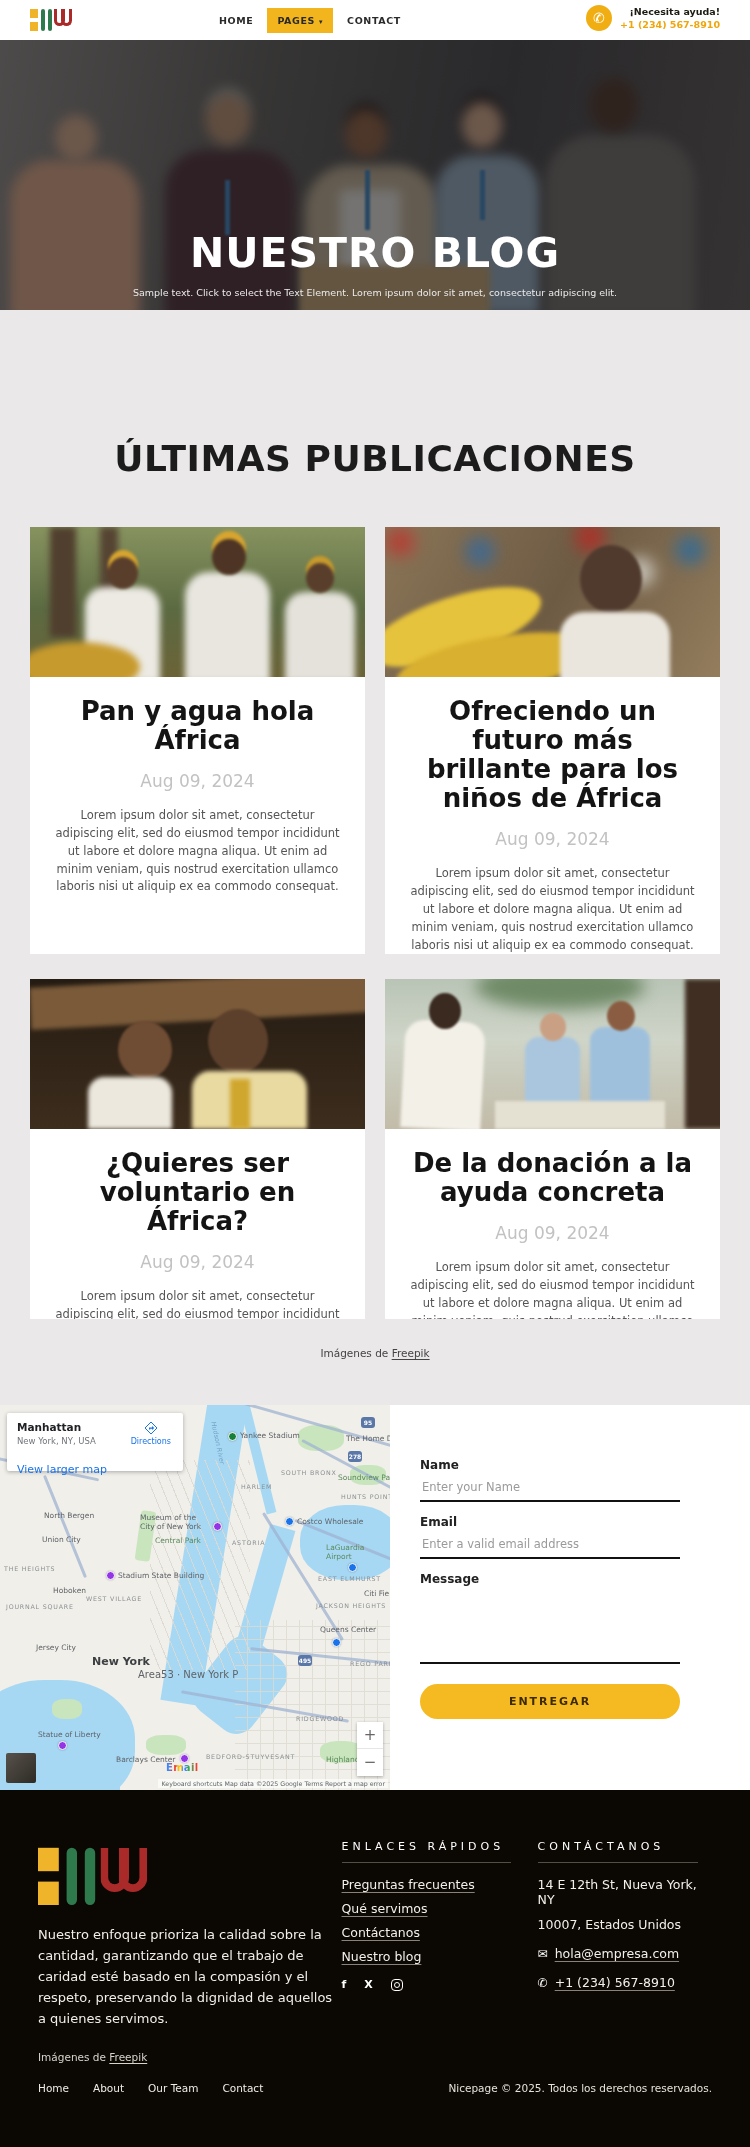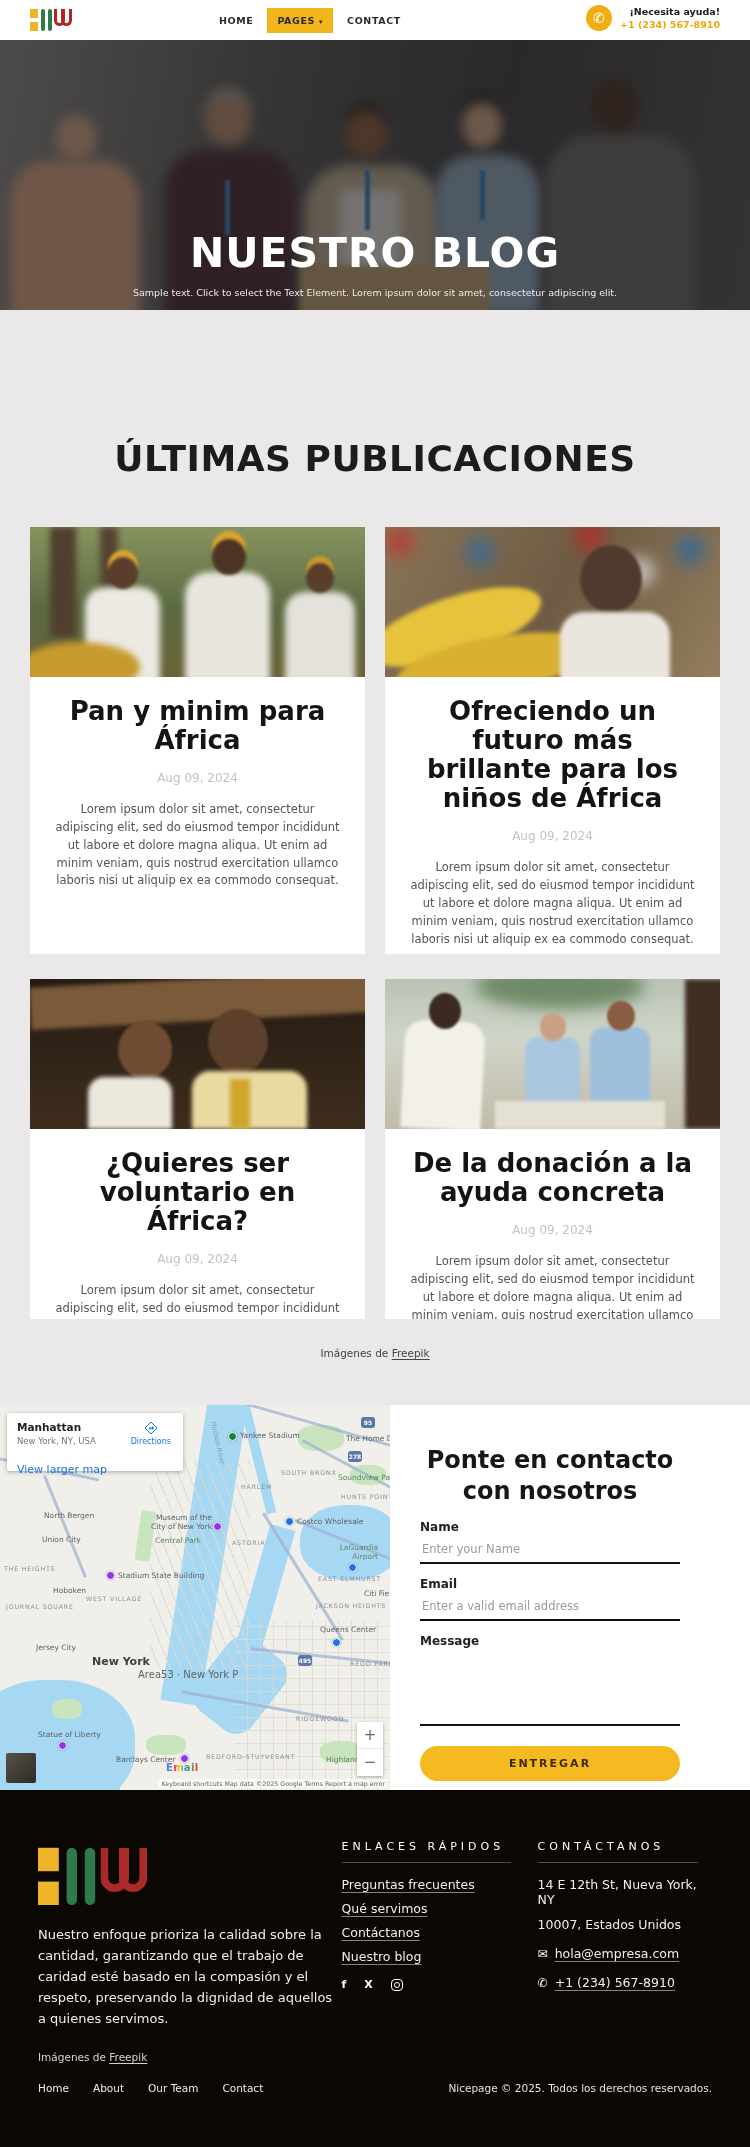--- a/index.html
+++ b/index.html
@@ -83,21 +83,21 @@
   .ci4 .mn{left:18px;top:42px;width:80px;height:108px;background:#f3f0e8;border-radius:20px 20px 0 0;transform:rotate(3deg);filter:blur(1.5px)}
   .ci4 .mh{left:44px;top:14px;width:32px;height:36px;background:#3a2a20;border-radius:50%;filter:blur(1px)}
   .ci4 .v1{left:140px;top:58px;width:55px;height:70px;background:#a9c6de;border-radius:14px 14px 0 0;filter:blur(1.5px)}
   .ci4 .v2{left:205px;top:48px;width:60px;height:80px;background:#9fc0dc;border-radius:14px 14px 0 0;filter:blur(1.5px)}
   .ci4 .vh1{left:155px;top:34px;width:26px;height:28px;background:#c9a084;border-radius:50%;filter:blur(1px)}
   .ci4 .vh2{left:222px;top:22px;width:28px;height:30px;background:#8a5d42;border-radius:50%;filter:blur(1px)}
   .ci4 .dk{left:300px;top:0;width:40px;height:150px;background:#402e22;filter:blur(2px)}
   .ci4 .tb{left:110px;top:122px;width:170px;height:28px;background:#e4e0d2;filter:blur(1.5px)}
   .cbody{padding:20px 24px 0;text-align:center}
   .ctitle{font-size:26px;line-height:1.12;font-weight:800;color:#141414;cursor:pointer}
-  .cdate{font-size:12px;color:#c2c2c2;margin-top:16px}
+  .cdate{font-size:17px;color:#c2c2c2;margin-top:16px}
   .ctext{font-size:11.5px;line-height:1.55;color:#555;margin-top:16px}
   .credit{margin-top:28px;text-align:center;font-size:10.5px;color:#444}
   .credit a{color:#444;text-decoration:underline;text-underline-offset:2px;cursor:pointer}
   
   .mc{height:385px;display:flex;background:#fff}
   .map{position:relative;width:390px;height:385px;background:#f1efe9;overflow:hidden;flex:none;cursor:grab}
   .map i{position:absolute}
   .wtr{background:#a6d8f4}
   .hud{left:186px;top:-30px;width:40px;height:330px;transform:rotate(9deg)}
   .har{left:252px;top:-10px;width:10px;height:120px;transform:rotate(-14deg)}
@@ -121,21 +121,21 @@
   .r5l{left:10px;top:120px;width:110px;transform:rotate(68deg)}
   .r6l{left:-10px;top:62px;width:110px;transform:rotate(12deg)}
   .r7l{left:180px;top:300px;width:170px;transform:rotate(10deg)}
   .r8l{left:228px;top:170px;width:150px;transform:rotate(58deg)}
   .gridm{left:235px;top:215px;width:160px;height:175px;background:repeating-linear-gradient(90deg,transparent 0 12px,#dedbd2 12px 13px),repeating-linear-gradient(0deg,transparent 0 12px,#dedbd2 12px 13px);opacity:.8}
   .gridn{left:150px;top:55px;width:100px;height:210px;background:repeating-linear-gradient(68deg,transparent 0 9px,#dcd9d2 9px 10px);transform:rotate(0deg);opacity:.9}
   .ml{position:absolute;font-size:7.5px;color:#5f6368;white-space:nowrap}
   .ml.u{font-size:6.3px;letter-spacing:.8px;color:#8a8f94}
   .ml.b{font-size:11px;font-weight:bold;color:#3c4043}
   .ml.g{color:#5b8a5b}
-  .ml.c2{white-space:normal;width:72px;text-align:right;line-height:1.25}
+  .ml.c2{white-space:normal;width:72px;text-align:left;line-height:1.25}
   .ml.riv{color:#74a4c4;font-style:italic;transform:rotate(78deg);font-size:6.5px}
   .poi{position:absolute;width:9px;height:9px;border-radius:50%;border:1.5px solid #fff;box-shadow:0 0 2px rgba(0,0,0,.3)}
   .pg{background:#188038}.pp{background:#9334e6}.pb{background:#1a73e8}
   .shield{position:absolute;width:14px;height:11px;background:#5b77a8;color:#fff;font-size:6px;font-weight:bold;text-align:center;line-height:11px;border-radius:3px}
   .icard{position:absolute;left:7px;top:8px;width:176px;height:58px;background:#fff;box-shadow:0 1px 4px rgba(0,0,0,.3);border-radius:2px;padding:8px 10px;z-index:5}
   .icard .t{font-size:10.5px;font-weight:bold;color:#202124}
   .icard .s{font-size:8.5px;color:#70757a;margin-top:3px}
   .icard .v{font-size:11px;color:#1a73e8;margin-top:17px;cursor:pointer}
   .dirs{position:absolute;right:12px;top:8px;text-align:center;cursor:pointer}
   .dirs svg{display:block;margin:0 auto}
@@ -247,21 +247,21 @@
           <i class="t2"></i>
           <i class="f1"></i>
           <i class="f2"></i>
           <i class="f3"></i>
         <i class="hd1"></i>
           <i class="hd2"></i>
           <i class="hd3"></i>
           <i class="cl"></i>
       </div>
       <div class="cbody">
-        <div class="ctitle">Pan y minim para África</div>
+        <div class="ctitle">Pan y agua hola África</div>
         <div class="cdate">Aug 09, 2024</div>
         <div class="ctext">Lorem ipsum dolor sit amet, consectetur adipiscing elit, sed do eiusmod tempor incididunt ut labore et dolore magna aliqua. Ut enim ad minim veniam, quis nostrud exercitation ullamco laboris nisi ut aliquip ex ea commodo consequat.</div>
       </div>
     </article>
 
     <article class="card r1">
       <div class="cimg ci2">
         <i class="dots"></i>
           <i class="bn1"></i>
           <i class="bn2"></i>
@@ -405,21 +405,20 @@
     <div class="zoomc">
       <div class="zp">+</div>
       <div>−</div>
     </div>
     <div class="svt"></div>
     <div class="goog">Email</div>
     <div class="attr">Keyboard shortcuts   Map data ©2025 Google   Terms   Report a map error</div>
   </div>
 
   <div class="form">
-    <h2>Ponte en contacto con nosotros</h2>
     <div class="fg">
       <label>Name</label>
       <input type="text" placeholder="Enter your Name" style="">
     </div>
     <div class="fg">
       <label>Email</label>
       <input type="text" placeholder="Enter a valid email address" style="">
     </div>
     <div class="fg">
       <label>Message</label>

